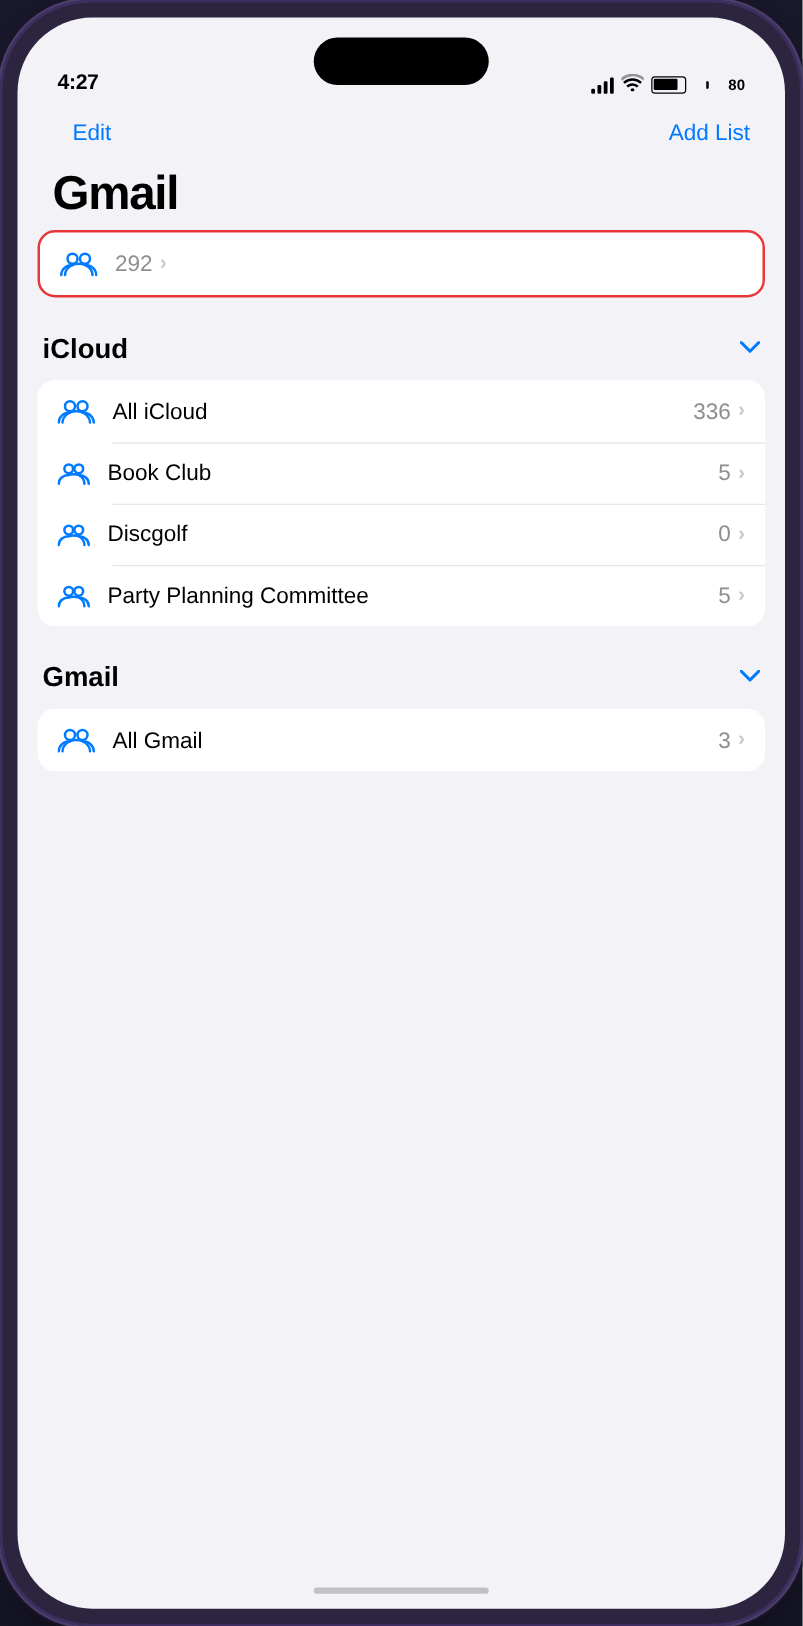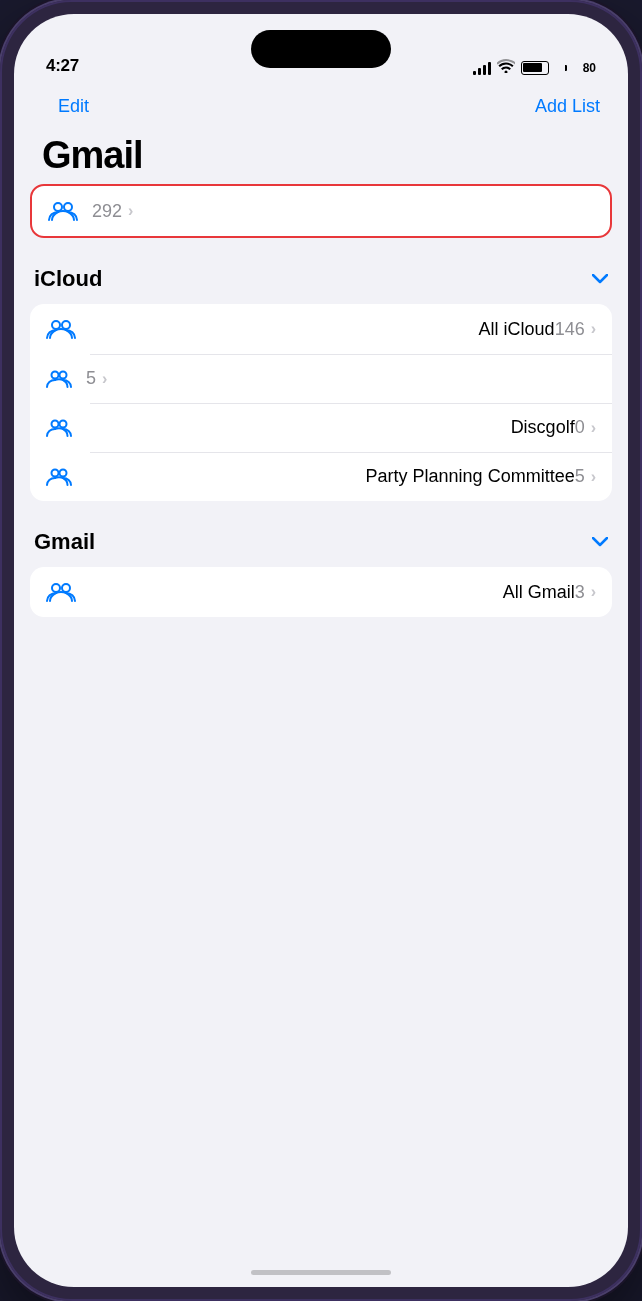--- a/index.html
+++ b/index.html
@@ -232,21 +232,20 @@
       color: #007aff;
       font-size: 16px;
     }
 
     
     .list-card {
       background: #fff;
       border-radius: 14px;
       overflow: hidden;
       margin-bottom: 20px;
-      text-align: right;
     }
 
     .list-row {
       display: flex;
       align-items: center;
       padding: 14px 16px;
       cursor: pointer;
       position: relative;
     }
 
@@ -366,32 +365,33 @@
         <div class="list-row">
           <svg class="people-icon-lg" viewBox="0 0 30 22" fill="none">
             <circle cx="10" cy="7" r="4" stroke="#007aff" stroke-width="2"></circle>
             <circle cx="20" cy="7" r="4" stroke="#007aff" stroke-width="2"></circle>
             <path d="M1 20c0-4.4 4-8 9-8" stroke="#007aff" stroke-width="2" stroke-linecap="round"></path>
             <path d="M29 20c0-4.4-4-8-9-8" stroke="#007aff" stroke-width="2" stroke-linecap="round"></path>
             <path d="M10 12c0 0 2-1 5-1s5 1 5 1C23 13.5 26 16.5 26 20" stroke="#007aff" stroke-width="2" stroke-linecap="round"></path>
             <path d="M4 20c0-3.5 3-6.5 6-8" stroke="#007aff" stroke-width="2" stroke-linecap="round"></path>
           </svg>
           <span class="row-label">All iCloud</span>
-          <span class="row-count">146</span>
+          <span class="row-count">336</span>
           <span class="row-chevron">›</span>
         </div>
 
         <div class="list-row">
           <svg class="people-icon-sm" viewBox="0 0 26 20" fill="none">
             <circle cx="9" cy="6" r="3.5" stroke="#007aff" stroke-width="2"></circle>
             <circle cx="17" cy="6" r="3.5" stroke="#007aff" stroke-width="2"></circle>
             <path d="M1 18c0-4 3.5-7 8-7" stroke="#007aff" stroke-width="2" stroke-linecap="round"></path>
             <path d="M25 18c0-4-3.5-7-8-7" stroke="#007aff" stroke-width="2" stroke-linecap="round"></path>
             <path d="M9 11c1-0.5 2-0.7 4-0.7s3 0.2 4 0.7c2.5 1.3 4.5 3.8 4.5 7" stroke="#007aff" stroke-width="2" stroke-linecap="round"></path>
           </svg>
+          <span class="row-label">Book Club</span>
           <span class="row-count">5</span>
           <span class="row-chevron">›</span>
         </div>
 
         <div class="list-row">
           <svg class="people-icon-sm" viewBox="0 0 26 20" fill="none">
             <circle cx="9" cy="6" r="3.5" stroke="#007aff" stroke-width="2"></circle>
             <circle cx="17" cy="6" r="3.5" stroke="#007aff" stroke-width="2"></circle>
             <path d="M1 18c0-4 3.5-7 8-7" stroke="#007aff" stroke-width="2" stroke-linecap="round"></path>
             <path d="M25 18c0-4-3.5-7-8-7" stroke="#007aff" stroke-width="2" stroke-linecap="round"></path>

